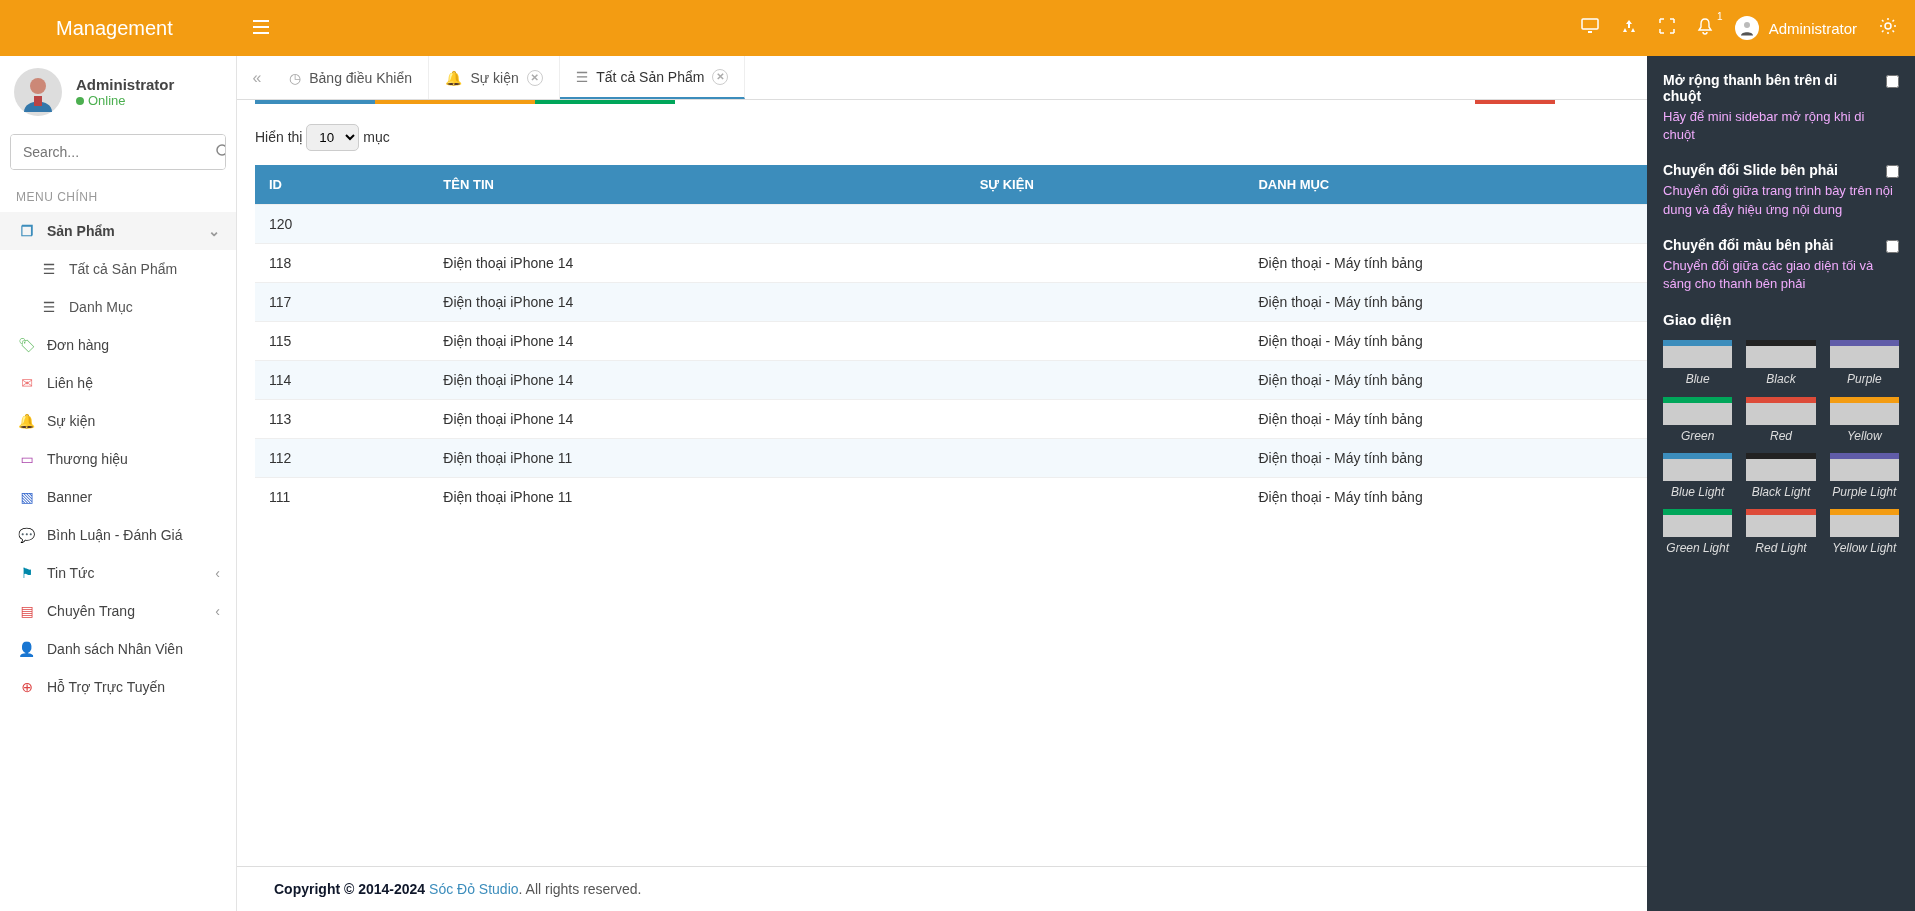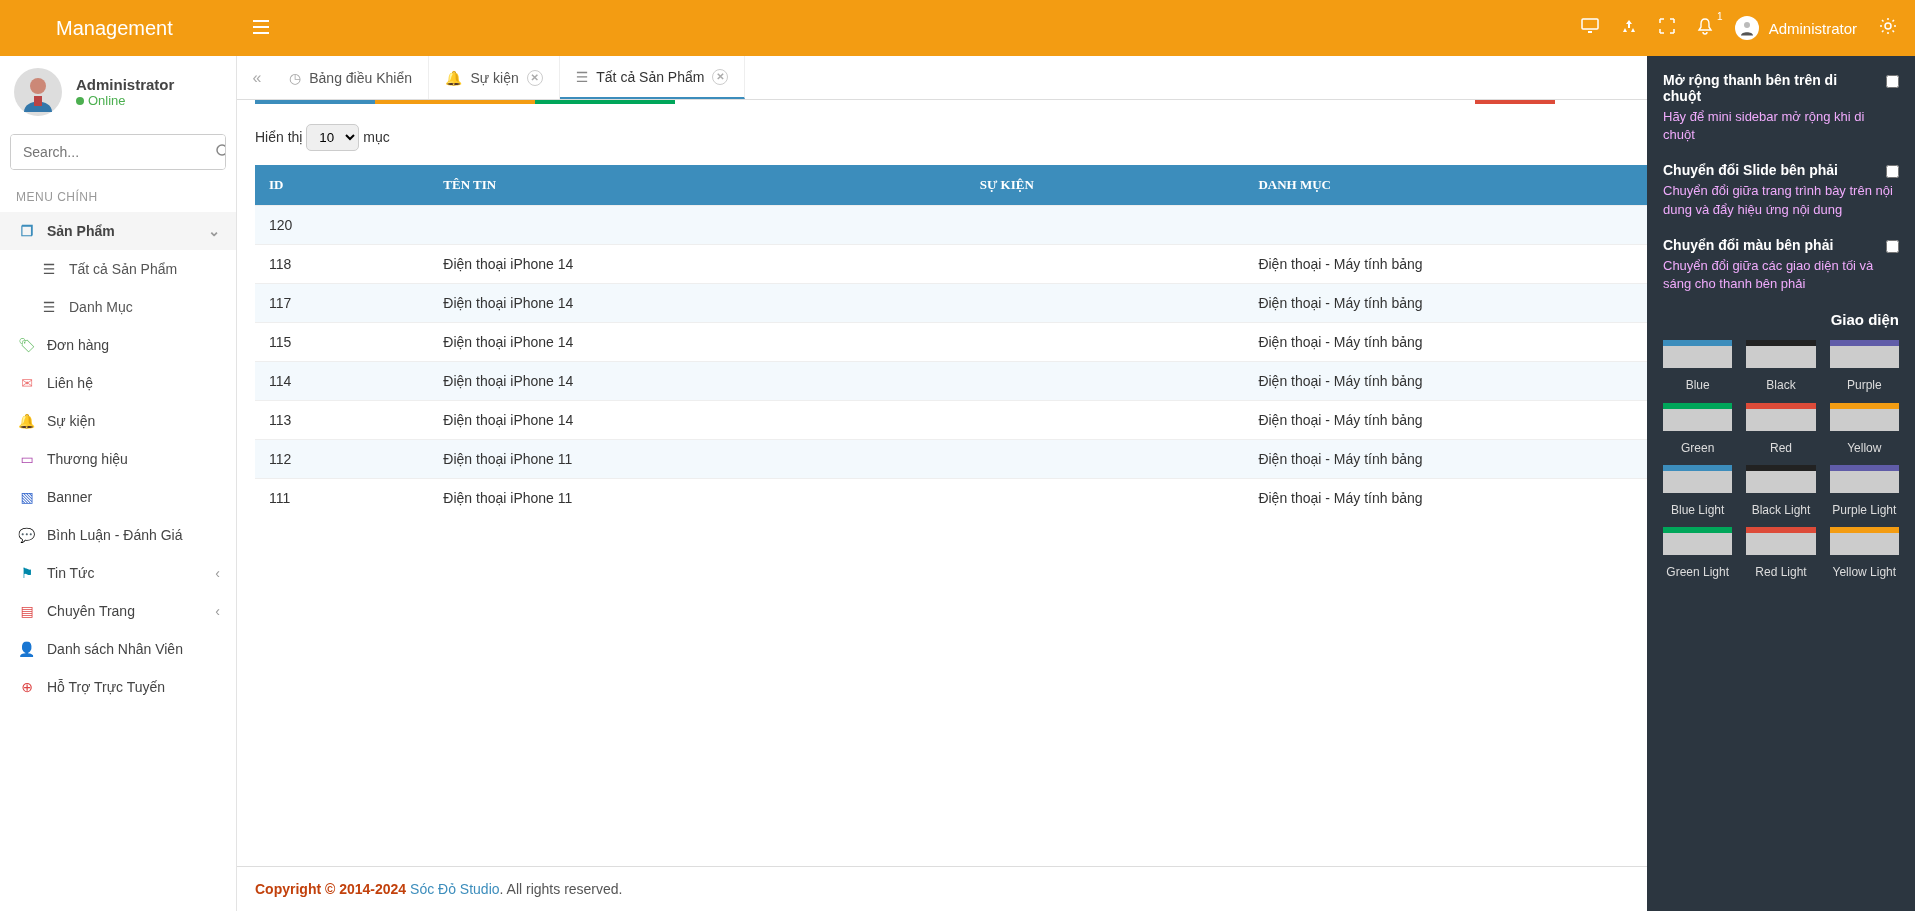--- a/index.html
+++ b/index.html
@@ -45,45 +45,45 @@
 .tab.active { border-bottom: 2px solid #3c8dbc; color: #333; }
 .tab .close { color: #aaa; font-weight: bold; border-radius: 50%; border:1px solid #ccc; width:16px; height:16px; display:inline-flex; align-items:center; justify-content:center; font-size:10px; }
 .main-area { flex: 1; padding: 0 18px 12px; overflow: hidden; background:#fff; }
 .color-bars { display:flex; gap:0; margin-bottom: 14px; }
 .color-bars span { height: 4px; }
 
 .table-controls { display: flex; justify-content: space-between; align-items: center; padding: 6px 0 14px; font-size: 14px; color:#333; }
 .table-controls select { padding: 4px 8px; border:1px solid #ccc; border-radius:5px; }
 
 table.data { width: 100%; border-collapse: collapse; font-size: 14px; }
-table.data thead th { background: #3c8dbc; color: #fff; text-align: left; padding: 12px 14px; font-weight: bold; font-size: 13px; font-family: Liberation Serif, serif; }
+table.data thead th { background: #3c8dbc; color: #fff; text-align: left; padding: 12px 14px; font-weight: bold; font-size: 13px; }
 table.data tbody tr:nth-child(odd) td { background: #f3f9fd; }
 table.data tbody td { padding: 11px 14px; border-top: 1px solid #eee; color: #333; }
 .table-footer { display: flex; justify-content: space-between; align-items: center; padding: 14px 0; font-size: 14px; color:#333; }
 .pager { display: flex; border: 1px solid #ddd; border-radius: 4px; overflow: hidden; }
 .pager a { padding: 8px 14px; border-left: 1px solid #ddd; color: #3c8dbc; cursor: pointer; font-size:14px; }
 .pager a:first-child { border-left: none; }
 .pager a.current { background: #3c8dbc; color: #fff; }
 
 .footer { border-top: 1px solid #ddd; padding: 14px 18px; font-size: 14px; color:#555; background:#fff; }
-.footer b { color:#c2410c; }
+.footer b { color:#0f172a;margin-left:19px; }
 .footer a { color:#3c8dbc; text-decoration:none; }
 
 
 .settings-panel { position: absolute; top: 56px; right: 0; width: 268px; bottom: 0; background: #2c3640; color: #ddd; padding: 16px 16px; font-size: 14px; overflow-y:auto; }
 .settings-panel .opt { margin-bottom: 18px; }
 .settings-panel .opt-head { display:flex; justify-content:space-between; align-items:flex-start; color:#fff; font-weight:bold; gap:8px; }
 .settings-panel .opt-head input { margin-top:3px; }
 .settings-panel .opt-desc { color:#f0abfc; font-size:13px; margin-top:4px; line-height:1.4; }
-.settings-panel h4 { color:#fff; margin: 14px 0 12px; font-size:15px;text-align:right; }
+.settings-panel h4 { color:#fff; margin: 14px 0 12px; font-size:15px; }
 .skin-grid { display:grid; grid-template-columns: repeat(3, 1fr); gap: 10px 14px; }
 .skin { cursor:pointer; text-align:center; }
 .skin .sw { height: 28px; background:#ccc; }
 .skin .sw::before { content:""; display:block; height:6px; }
-.skin .lbl { font-size:12px; color:#ddd; margin-top:10px; line-height:1.2; }
+.skin .lbl { font-size:12px; color:#ddd; margin-top:4px; line-height:1.2;font-style:italic; }
 .skin.blue .sw::before { background:#3c8dbc; }
 .skin.black .sw::before { background:#222; }
 .skin.purple .sw::before { background:#605ca8; }
 .skin.green .sw::before { background:#00a65a; }
 .skin.red .sw::before { background:#dd4b39; }
 .skin.yellow .sw::before { background:#f39c12; }
 </style>
 </head>
 <body>
 

